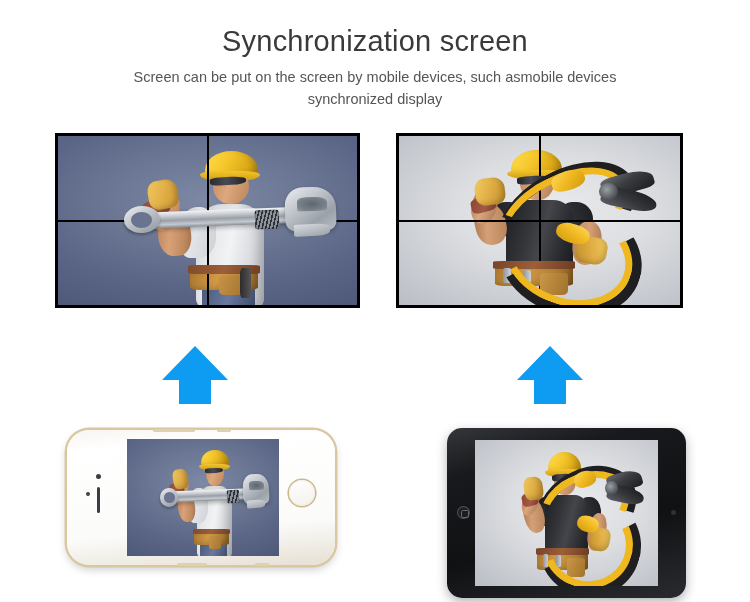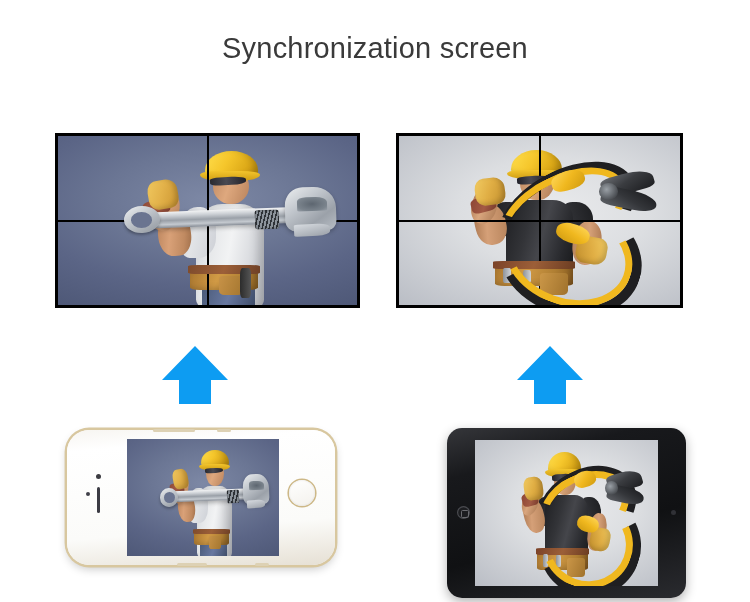--- a/index.html
+++ b/index.html
@@ -8,21 +8,21 @@
     background:#ffffff;
     font-family:"Liberation Sans","DejaVu Sans",sans-serif;
     overflow:hidden;position:relative;
   }
   .page{position:relative;width:750px;height:602px;}
 
   
   .header{position:absolute;left:0;top:0;width:750px;text-align:center;}
   .title{
     font-size:29px;color:#3a3a3a;font-weight:400;
-    letter-spacing:.2px;margin:7px;padding-top:26px;line-height:1.1;
+    letter-spacing:.2px;margin:0;padding-top:26px;line-height:1.1;
   }
   .subtitle{
     font-size:14.5px;color:#555555;font-weight:400;
     line-height:1.5;margin:9px auto 0;width:560px;
   }
 
   
   .wall{position:absolute;border:3px solid #000;box-sizing:border-box;background:#000;}
   .wall .screen{position:absolute;inset:0;overflow:hidden;}
   .wall .gridline-v{position:absolute;left:50%;top:0;bottom:0;width:2px;background:#000;transform:translateX(-1px);z-index:6;}
@@ -381,20 +381,21 @@
   }
   .tab-cam{position:absolute;right:10px;top:82px;width:5px;height:5px;border-radius:50%;background:#303136;}
 </style>
 </head>
 <body>
 
 <div class="page">
 
   <div class="header">
     <h1 class="title">Synchronization screen</h1>
+    <p class="subtitle">Screen can be put on the screen by mobile devices, such asmobile devices synchronized display</p>
   </div>
 
   <div class="wall" id="wall-left">
     <div class="screen">
       <div class="bg-blue"></div>
       <div class="fig">
         <div class="p ws-legs"></div>
         <div class="p ws-torso"></div>
         <div class="p ws-head"></div>
         <div class="p ws-helmet"></div>

